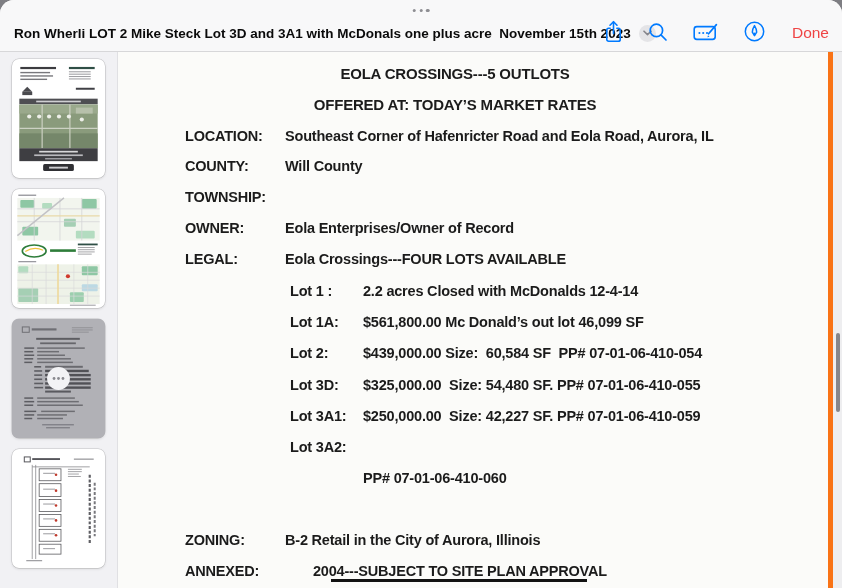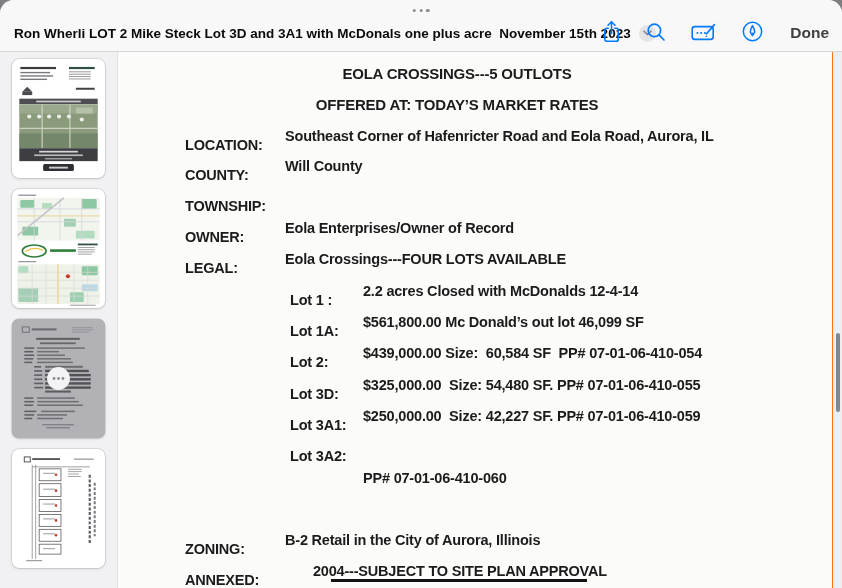--- a/index.html
+++ b/index.html
@@ -15,39 +15,39 @@
                  display:flex; gap:3.5px; padding:3px 6px; cursor:pointer; }
   .drag-handle i { width:3.2px; height:3.2px; border-radius:50%; background:#8e8e93; }
   .title-row { position:absolute; top:14px; left:0; right:0; height:38px;
                display:flex; align-items:center; padding:0 13px 0 14px; }
   .doc-title-menu { display:flex; align-items:center; min-width:0; }
   .doc-title { font-size:13.5px; font-weight:700; color:#0a0a0a; white-space:pre; }
   .chevron-circle { width:17px; height:17px; border-radius:50%; background:#e4e4e7;
                     margin-left:8px; display:flex; align-items:center; justify-content:center; flex:none; }
   .tb-actions { margin-left:auto; display:flex; align-items:center; gap:25px; }
   .tb-btn { background:none; border:none; padding:0; cursor:pointer; display:flex; align-items:center; }
-  .done-btn { font-family:"Liberation Sans",sans-serif; font-size:15.5px; font-weight:700;
-              color:#404040; background:none; border:none; cursor:pointer; padding:0 0 0 2px; }
+  .done-btn { font-family:"Liberation Sans",sans-serif; font-size:15.5px; font-weight:400;
+              color:#ef4444; background:none; border:none; cursor:pointer; padding:0 0 0 2px; }
 
   
   .sidebar { position:absolute; top:52px; left:0; bottom:0; width:118px; background:#f1f1f4;
              border-right:1px solid #e0e0e3; padding:7px 0 0 12px; }
   .thumb { position:relative; width:93px; height:119px; background:#ffffff; border-radius:7px;
            margin-bottom:11px; cursor:pointer; overflow:hidden; border:none; padding:0; display:block;
            box-shadow:0 0 0 0.5px rgba(0,0,0,0.18), 0 1px 3px rgba(0,0,0,0.13); }
   .thumb svg { display:block; width:93px; height:119px; }
   .thumb.selected { background:#b1b1b6; }
 
   
   .main { position:absolute; top:52px; left:118px; right:0; bottom:0; background:#eeeef0; }
   .page { position:absolute; top:0; left:0; width:715px; height:536px; background:#fbfbf9;
-          border-right:1px solid #f97316; }
+          border-right:5px solid #f97316; }
   .drow { position:absolute; left:0; right:0; height:18px; font-weight:700; color:#1b1b1b;
           font-size:14.5px; letter-spacing:-0.2px; }
-  .drow .lbl { position:absolute; left:67px; white-space:pre;margin-top:9px; }
+  .drow .lbl { position:absolute; left:67px; white-space:pre; }
   .drow .val { position:absolute; left:167px; white-space:pre; }
   .drow.lot .lbl { left:172px; }
   .drow.lot .val { left:245px; }
   .drow.center { text-align:center; padding-right:36px; font-size:15px; }
   .annexed .val { position:relative;margin-left:28px; }
   .annexed .val::after { content:""; position:absolute; left:18px; right:20px; bottom:-3px;
                          height:2.6px; background:#121212; }
   .scroll-thumb { position:absolute; right:2px; top:281px; width:4.5px; height:79px;
                   background:#86868b; border-radius:2.5px; cursor:pointer; }
 </style>

